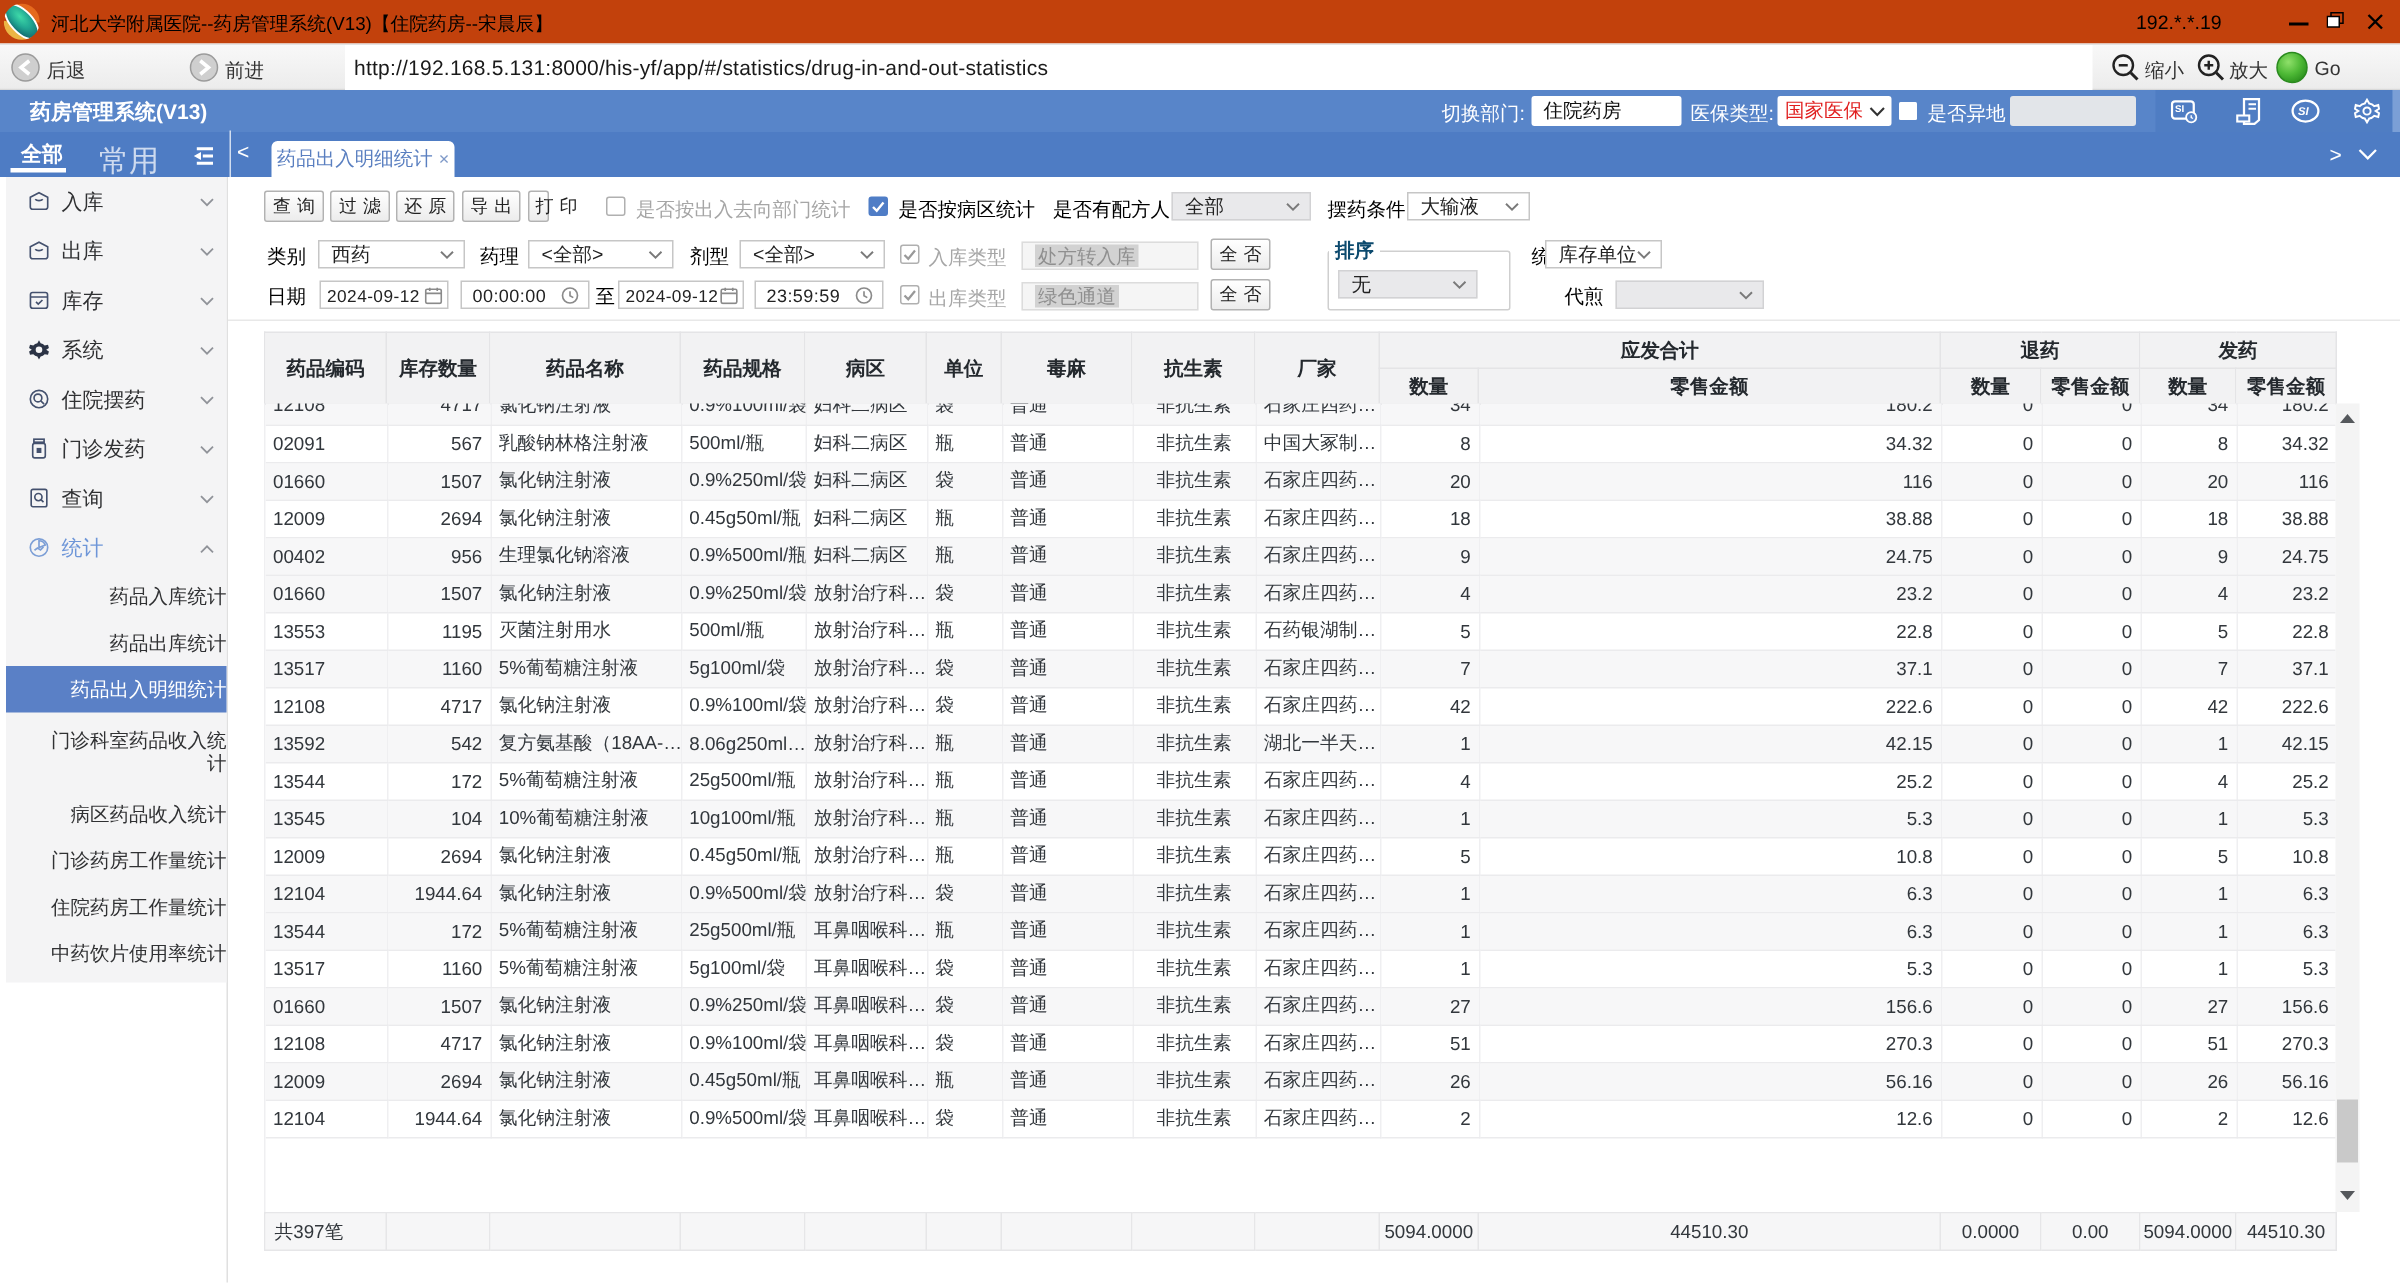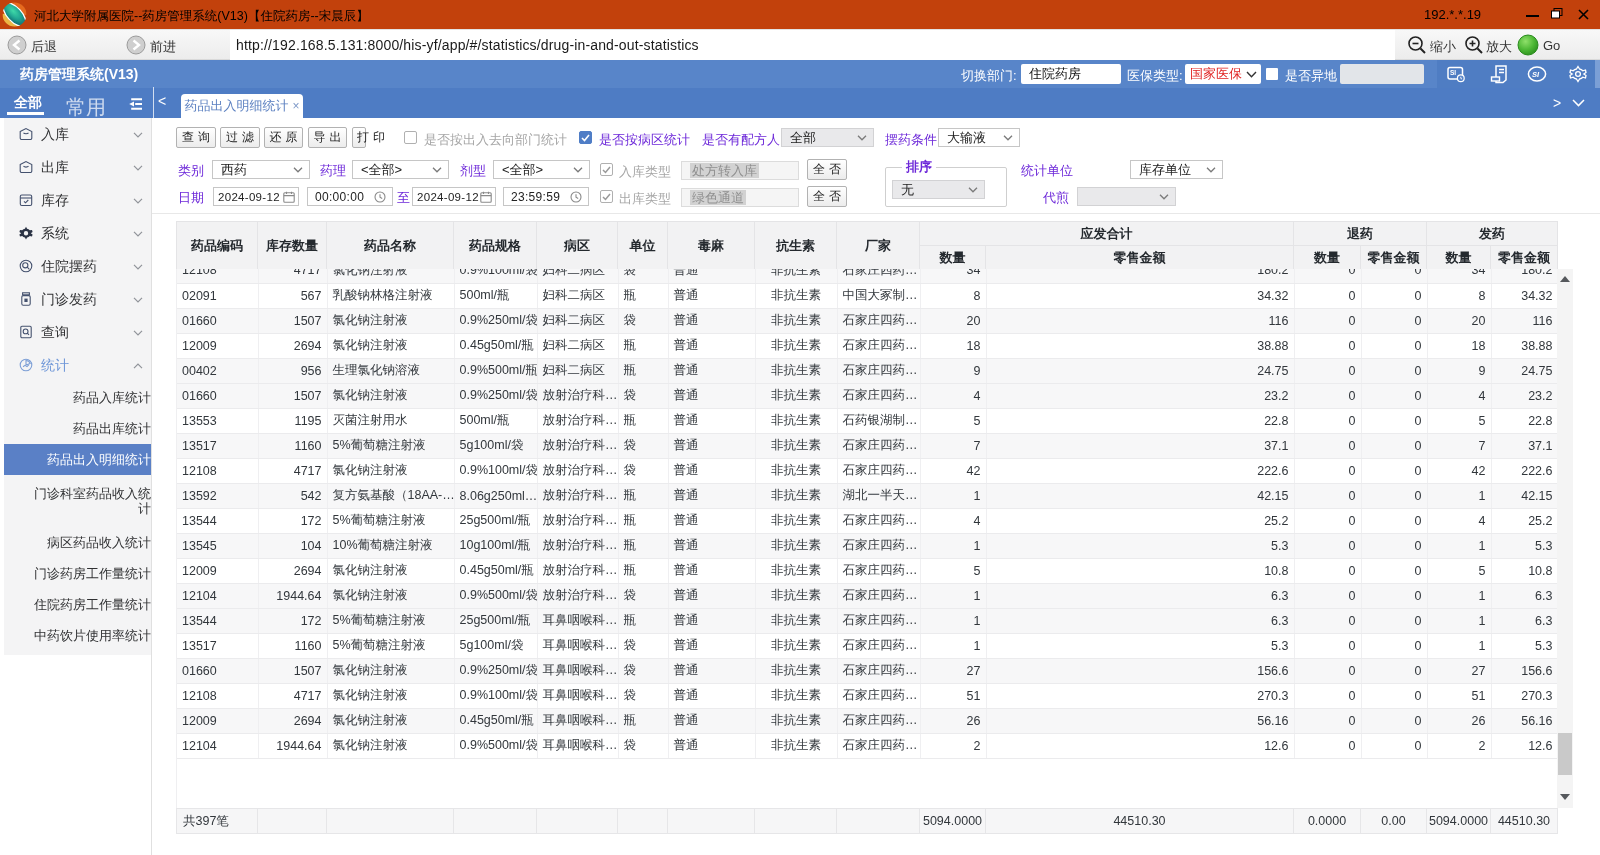--- a/index.html
+++ b/index.html
@@ -37,21 +37,21 @@
 .mi .ic { position:absolute; left:15px; top:9px; width:14px; height:14px; }
 .mi .lb { position:absolute; left:37px; }
 .mi .ch { position:absolute; left:129px; }
 .smi { position:relative; height:31px; line-height:31px; font-size:13px; color:#303133; padding-left:22px; }
 .smi2 { height:52px; line-height:15px; padding-top:11px; }
 .smi.cur { background:#5a80c6; color:#fff; }
 
 #content { position:absolute; left:152px; top:118px; width:1448px; height:737px; background:#fff; }
 .btn { position:absolute; height:21px; border:1px solid #b2b2b2; border-radius:2px; background:linear-gradient(#ffffff,#ececec);
   font-size:12px; color:#222; text-align:center; line-height:19px; letter-spacing:4px; text-indent:4px; white-space:nowrap; }
-.lbl { position:absolute; font-size:13px; color:#6d28d9; }
+.lbl { position:absolute; font-size:13px; color:#000000; }
 .glbl { position:absolute; font-size:13px; color:#a6a6a6; }
 .sel { position:absolute; height:19px; border:1px solid #c6c6c6; background:#fff; font-size:13px; color:#222; line-height:17px; }
 .sel .tx { padding-left:8px; }
 .sel .ar { position:absolute; right:6px; top:6px; width:10px; height:6px; }
 .sel .ar svg { display:block; }
 .sel.gray { background:#e9e9eb; border-color:#d2d2d4; }
 .cb { position:absolute; width:13px; height:13px; border:1px solid #b0b0b0; border-radius:2px; background:#fff; }
 .cb.blue { background:#4f7dc6; border-color:#4f7dc6; }
 .cb .mk { position:absolute; left:1px; top:2px; }
 .din { position:absolute; height:19px; background:#f5f5f5; border:1px solid #dcdcdc; font-size:13px; line-height:17px; }
@@ -342,29 +342,29 @@
         </span></div>
   <div class="cb" style="left:448px;top:45px">
         <svg class="mk" width="9" height="8" viewBox="0 0 9 8">
           <path d="M1 4 L3.5 6.5 L8 1" fill="none" stroke="#999" stroke-width="1.5"></path>
         </svg>
       </div>
   <div class="glbl" style="left:467px;top:45px">入库类型</div>
   <div class="din" style="left:529px;top:43px;width:118px"><span>处方转入库</span></div>
   <div class="btn" style="left:655px;top:41px;width:40px">全否</div>
   <fieldset style="position:absolute;left:733px;top:40px;width:122px;height:49px;border:1px solid #cfcfcf;border-radius:2px">
-    <legend style="margin-left:16px;padding:0 4px;font-size:13px;font-weight:bold;color:#6d28d9">排序</legend>
+    <legend style="padding:0 4px;font-size:13px;font-weight:bold;color:#0c4a6e">排序</legend>
   </fieldset>
   <div class="sel gray" style="left:740px;top:62px;width:93px"><span class="tx">无</span><span class="ar">
           <svg width="10" height="6" viewBox="0 0 10 6">
             <path d="M1 0.8 L5 4.8 L9 0.8" fill="none" stroke="#7a7a7a" stroke-width="1.3"></path>
           </svg>
         </span></div>
   <div class="lbl" style="left:869px;top:44px">统计单位</div>
-  <div class="sel" style="left:978px;top:42px;width:93px"><span class="tx">库存单位</span><span class="ar">
+  <div class="sel" style="left:878px;top:42px;width:78px"><span class="tx">库存单位</span><span class="ar">
           <svg width="10" height="6" viewBox="0 0 10 6">
             <path d="M1 0.8 L5 4.8 L9 0.8" fill="none" stroke="#7a7a7a" stroke-width="1.3"></path>
           </svg>
         </span></div>
 
   <div class="lbl" style="left:26px;top:71px">日期</div>
   <div class="sel" style="left:61px;top:69px;width:86px"><span class="tx" style="padding-left:4px;font-size:11.5px;letter-spacing:0.3px">2024-09-12</span><svg style="position:absolute;right:3px;top:3px" width="12" height="12" viewBox="0 0 12 12">
           <rect x="0.8" y="1.8" width="10.4" height="9.4" rx="1" fill="none" stroke="#8a8a8a" stroke-width="1.1"></rect>
           <path d="M0.8 4.6 L11.2 4.6 M3.5 0.8 L3.5 3 M8.5 0.8 L8.5 3" stroke="#8a8a8a" stroke-width="1.1"></path>
         </svg></div>

